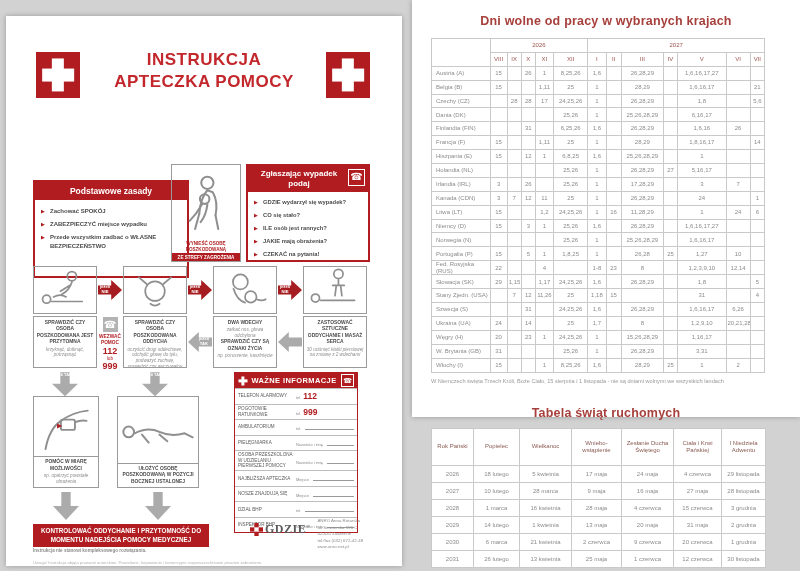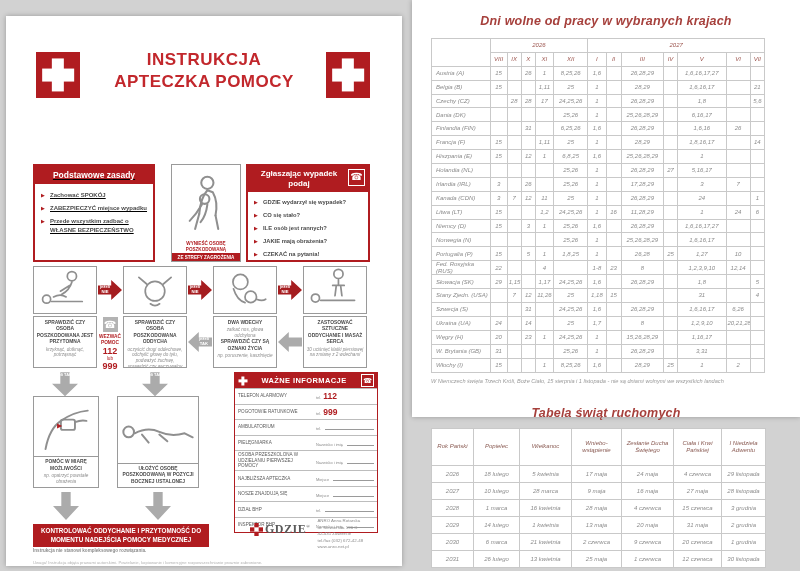--- a/index.html
+++ b/index.html
@@ -4,35 +4,35 @@
 <style>
   html,body{margin:0;padding:0;}
   body{
     width:800px;height:571px;position:relative;overflow:hidden;
     background:#d2d2d2;
     font-family:"Liberation Sans","DejaVu Sans",sans-serif;
     -webkit-font-smoothing:antialiased;
   }
   .page{position:absolute;background:#fff;box-shadow:0 0 5px rgba(0,0,0,.28);}
   .page-left{left:6px;top:6px;width:396px;height:550px;margin-top:10px;}
-  .page-right{left:412px;top:0;width:388px;height:417px;font-style:italic;}
+  .page-right{left:412px;top:0;width:388px;height:417px;}
 
   
   .abs{position:absolute;}
   .cross{width:44px;height:46px;background:#b01c20;position:absolute;top:36px;}
   .cross::before{content:"";position:absolute;left:50%;top:50%;transform:translate(-50%,-50%);width:72%;height:28%;background:#fff;}
   .cross::after{content:"";position:absolute;left:50%;top:50%;transform:translate(-50%,-50%);width:28%;height:72%;background:#fff;}
   .cross-left{left:30px;} .cross-right{right:32px;}
   .poster-title{left:84px;right:84px;top:33px;text-align:center;color:#c2272c;font-weight:bold;font-size:17px;line-height:1.28;letter-spacing:.5px;}
   .intro-box{left:30px;top:104px;width:334px;height:36px;border:1px solid #a8a8a8;box-sizing:border-box;
     display:flex;align-items:center;justify-content:center;text-align:center;color:#7d7d7d;font-size:8px;padding:2px 10px;line-height:1.5;}
 
   .redbox{border:2px solid #b01c20;box-sizing:border-box;background:#fff;}
   .redbox-head{background:#b01c20;color:#fff;text-align:center;font-weight:bold;}
-  .rules-box{left:27px;top:148px;width:122px;height:98px;text-decoration:underline;}
+  .rules-box{left:27px;top:164px;width:156px;height:98px;}
   .rules-box .redbox-head{font-size:8.5px;padding:4px 0;}
   .blist{list-style:none;margin:7px 5px 0 6px;padding:0;font-size:6px;font-weight:bold;color:#4a4a4a;}
   .blist li{position:relative;padding-left:9px;margin-bottom:4.5px;line-height:1.45;}
   .blist li::before{content:"\25B6";color:#b01c20;position:absolute;left:0;top:1px;font-size:5px;font-family:"DejaVu Sans",sans-serif;}
 
   .evac-panel{left:165px;top:148px;width:70px;height:98px;border:1px solid #9a9a9a;box-sizing:border-box;display:flex;flex-direction:column;}
   .evac-panel svg{flex:1;width:100%;}
   .evac-cap1{color:#b01c20;font-size:4.6px;font-weight:bold;text-align:center;line-height:1.2;padding:1px 1px;}
   .evac-cap2{background:#b01c20;color:#fff;font-size:4.6px;font-weight:bold;text-align:center;padding:1.5px 0;}
 
@@ -77,21 +77,21 @@
   .care-panel svg{flex:1;width:100%;}
   .care-cap{border-top:1px solid #9a9a9a;padding:2px 2px;text-align:center;}
   .bigdown{width:26px;height:28px;background:#ababab;clip-path:polygon(32% 0,68% 0,68% 50%,100% 50%,50% 100%,0 50%,32% 50%);}
   .bd-a{left:47px;top:476px;} .bd-b{left:139px;top:476px;}
   .banner{left:27px;top:508px;width:176px;background:#b01c20;color:#fff;font-weight:bold;font-size:6.3px;line-height:1.35;
     text-align:center;padding:3px 2px;box-sizing:border-box;}
   .disclaimer{left:27px;top:532px;font-size:4.6px;font-weight:bold;color:#8d8d8d;}
   .copyright{left:27px;top:544px;width:340px;font-size:4.2px;color:#b3b3b3;}
 
   
-  .ii-box{left:228px;top:356px;width:144px;border:1px solid #b01c20;box-sizing:border-box;background:#fff;}
+  .ii-box{left:228px;top:356px;width:124px;border:1px solid #b01c20;box-sizing:border-box;background:#fff;}
   .ii-head{background:#b01c20;color:#fff;height:15px;display:flex;align-items:center;padding:0 3px;gap:3px;}
   .ii-cross{width:9px;height:9px;position:relative;flex:none;}
   .ii-cross::before{content:"";position:absolute;left:50%;top:50%;transform:translate(-50%,-50%);width:100%;height:36%;background:#fff;}
   .ii-cross::after{content:"";position:absolute;left:50%;top:50%;transform:translate(-50%,-50%);width:36%;height:100%;background:#fff;}
   .ii-title{flex:1;text-align:center;font-weight:bold;font-size:7.5px;letter-spacing:.4px;}
   .ii-phone{width:11px;height:11px;border:1px solid #fff;flex:none;display:flex;align-items:center;justify-content:center;font-size:7px;
     font-family:"DejaVu Sans",sans-serif;}
   .ii-row{display:flex;align-items:center;border-top:1px solid #bdbdbd;min-height:12.5px;padding:1px 3px;}
   .ii-row:first-of-type{border-top:none;}
   .ii-label{flex:1;font-size:4.6px;color:#5a5a5a;line-height:1.25;padding-right:3px;}

